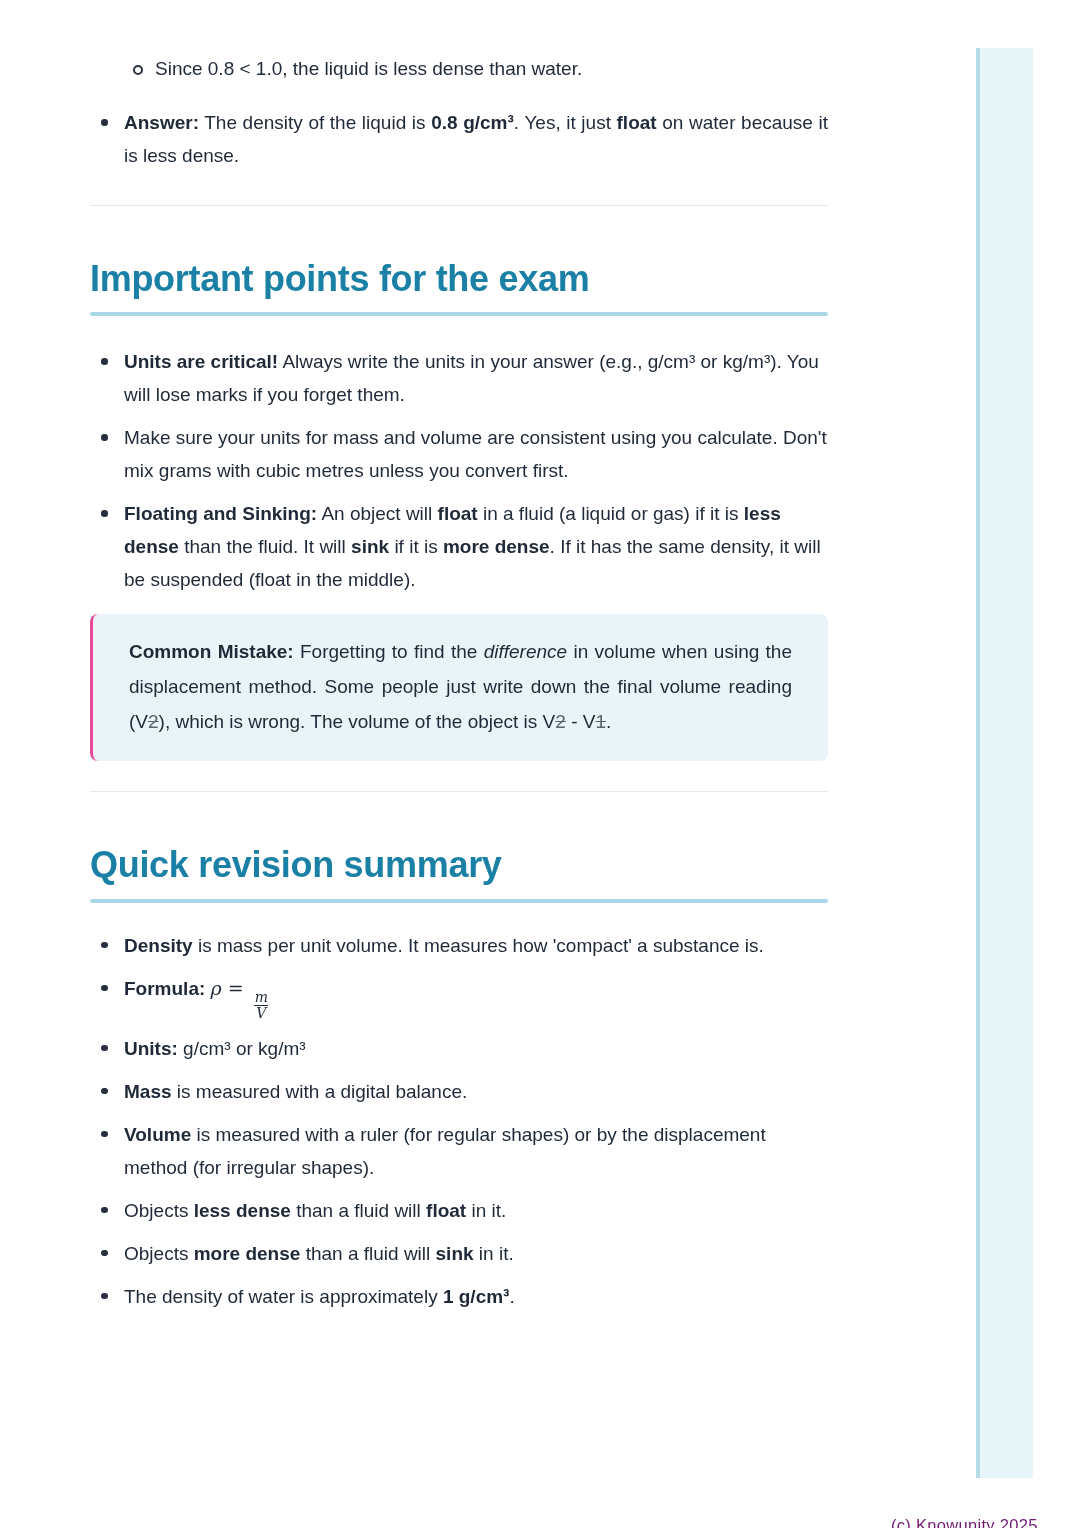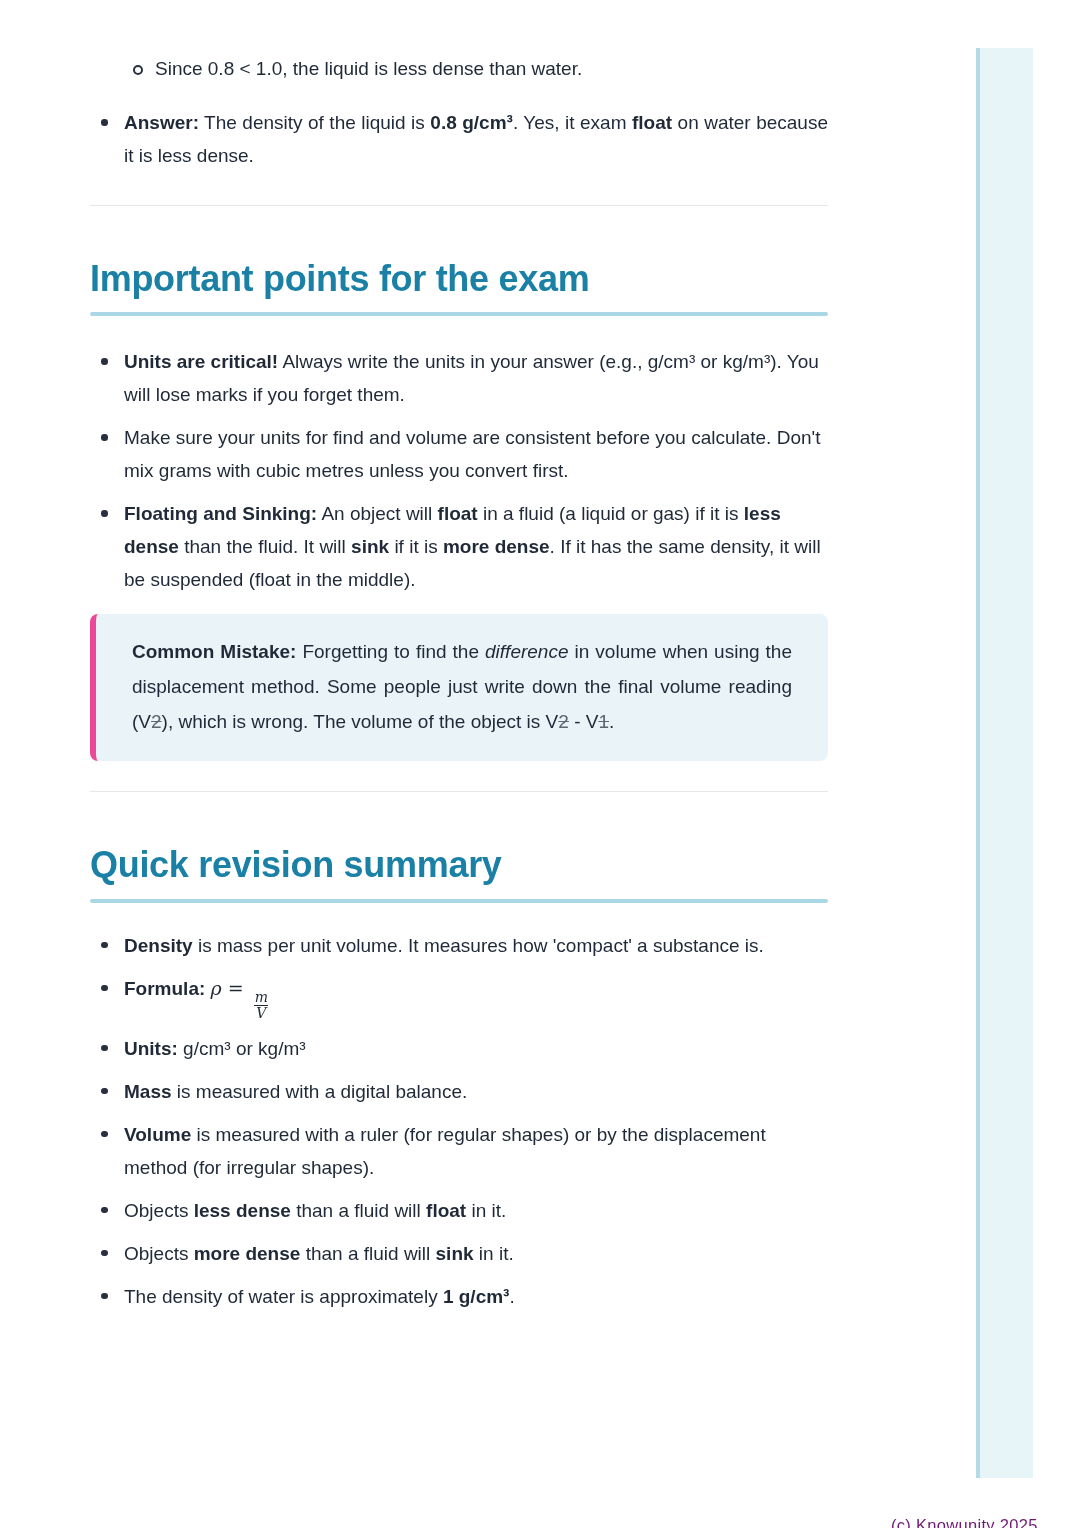--- a/index.html
+++ b/index.html
@@ -51,52 +51,52 @@
   }
   .h2-underline {
     height:4px; background:#a9d7e5; border-radius:2px;
     margin:13px 0 0 0;
   }
   .points { margin-top:29px; }
   .points.summary { margin-top:26px; }
 
   .callout {
     margin-top:18px; background:#e9f3f8;
-    border-left:6px solid #ec4899; border-radius:8px;
+    border-left:3px solid #ec4899; border-radius:8px;
     padding:20px 36px 22px 36px;
     font-size:19px; line-height:35px; text-align:justify; color:#1f2937;
   }
 
   .side-strip {
     position:absolute; left:976px; top:48px; width:53px; height:1430px;
     background:#e7f5f9; border-left:4px solid #b5dbe7; z-index:1;
   }
   .footer {
     position:absolute; left:891px; top:1516px; z-index:2;
     font-size:16.5px; color:#701a75; letter-spacing:0.3px;
   }
 </style>
 </head>
 <body>
 
 <div id="content">
 
   <ul>
     <li class="li sub"><span>Since 0.8 &lt; 1.0, the liquid is less dense than water.</span></li>
-    <li class="li justify answer-item"><span class="b">Answer:</span><span> The density of the liquid is </span><span class="b">0.8 g/cm³</span><span>. Yes, it exam </span><span class="b">float</span><span> on water because it is less dense.</span></li>
+    <li class="li justify answer-item"><span class="b">Answer:</span><span> The density of the liquid is </span><span class="b">0.8 g/cm³</span><span>. Yes, it just </span><span class="b">float</span><span> on water because it is less dense.</span></li>
   </ul>
 
   <hr class="divider">
 
   <h2>Important points for the exam</h2>
   <div class="h2-underline"></div>
 
   <ul class="points">
     <li class="li"><span class="b">Units are critical!</span><span> Always write the units in your answer (e.g., g/cm³ or kg/m³). You will lose marks if you forget them.</span></li>
-    <li class="li"><span>Make sure your units for find and volume are consistent before you calculate. Don't mix grams with cubic metres unless you convert first.</span></li>
+    <li class="li"><span>Make sure your units for mass and volume are consistent using you calculate. Don't mix grams with cubic metres unless you convert first.</span></li>
     <li class="li"><span class="b">Floating and Sinking:</span><span> An object will </span><span class="b">float</span><span> in a fluid (a liquid or gas) if it is </span><span class="b">less dense</span><span> than the fluid. It will </span><span class="b">sink</span><span> if it is </span><span class="b">more dense</span><span>. If it has the same density, it will be suspended (float in the middle).</span></li>
   </ul>
 
   <div class="callout">
     <span><span class="b">Common Mistake:</span><span> Forgetting to find the </span><span class="i">difference</span><span> in volume when using the displacement method. Some people just write down the final volume reading (V</span><span class="st">2</span><span>), which is wrong. The volume of the object is V</span><span class="st">2</span><span> - V</span><span class="st">1</span><span>.</span></span>
   </div>
 
   <hr class="divider d2">
 
   <h2>Quick revision summary</h2>

